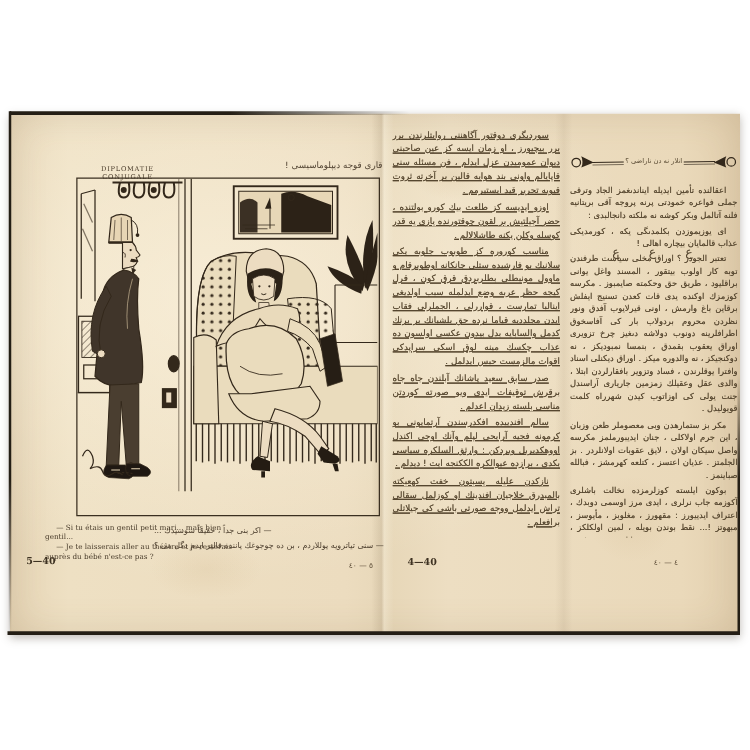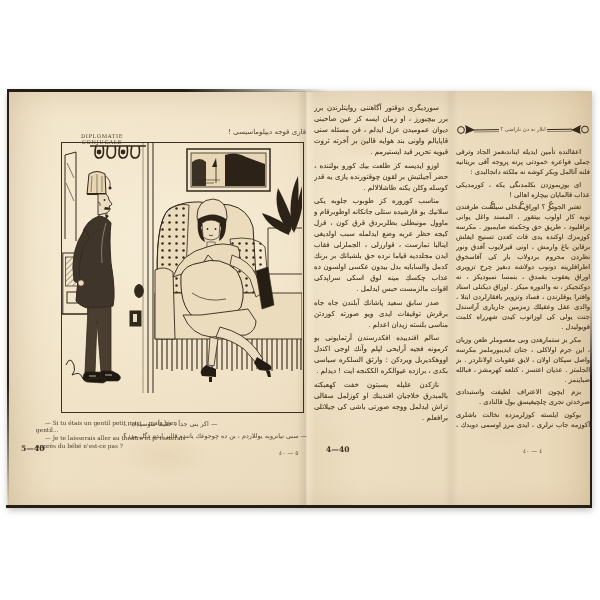--- a/index.html
+++ b/index.html
@@ -39,21 +39,21 @@
   .pgnum{position:absolute;font-family:"DejaVu Serif",serif;font-weight:bold;font-size:7.6px;color:#3e3222;}
   .pgnum.lp{left:21px;top:444px;}
   .pgnum.mp{left:326px;top:445px;}
   .pgnum-ar{position:absolute;font-size:6px;color:#5a4a35;direction:rtl;}
   .pgnum-ar.lp{left:279px;top:449px;}
   .pgnum-ar.rp{left:523px;top:447px;}
   
   .ota-col{position:absolute;direction:rtl;text-align:justify;color:#55462f;
       font-size:7px;line-height:11px;overflow:hidden;text-shadow:0 0 .4px rgba(107,90,64,.8);}
   .ota-col p{margin:0 0 2.5px 0;text-indent:9px;}
-  .col-mid{left:314px;top:103px;width:134px;height:341px;}
+  .col-mid{left:314px;top:103px;width:134px;height:341px;text-decoration:underline;}
   .col-right{left:456px;top:147px;width:134px;height:283px;font-size:6.7px;line-height:10px;}
   
   .rp-header{position:absolute;left:456px;top:121px;width:134px;height:17px;}
   .rp-marks{position:absolute;left:462px;top:158px;width:120px;text-align:center;
       font-size:10px;color:#55462f;word-spacing:20px;margin-top:39px;}
   svg .ink{stroke:#33281b;}
   svg text{font-family:"DejaVu Sans",sans-serif;}
 </style>
 </head>
 <body>
@@ -273,21 +273,20 @@
     </svg>
   </div>
 
   <div class="rp-marks">ع ع ع</div>
 
   <div class="ota-col col-right" lang="ar">
       <p>اعقالنده تأمين ايديله ايناندىغمز الجاد وترقى جملى فواعره خمودتى پرنه پروجه آقى بريتانيه فلنه آتالمل وبكر كوشه نه ملكته دانجالبدى :</p>
       <p>اى يوزيموزدن بكلمدىگى يكه ، كورمديكى عذاب قالمايان بيچاره اهالى !</p>
       <p>تعتبر الجودز ؟ اوراق مخلى سياست طرفندن توبه كار اولوب بيتقور ، المسند واغل يوانى براقليود ، طريق حق وحكمته صايمبوز . مكرسه كوزمزك اوكنده يدى قات كعدن تسنيج ايفلش برقاين باغ وارمش ، اونى قيرلايوب آفدق ونور نظردن محروم بردولاب بار كى آفاسخوق اطرافلرينه دونوب دولاشه دىغيز چرخ تزويرى اوراق يعقوب بقمدق ، بنمسا نمبوديكز ، نه دوكنجيكز ، نه والدوره ميكز . اوراق ديكنلى اسناد وافترا يوقلرندن ، فساد وتزوير بافقارلردن ابتلا ، والدى عقل وعقيلك زمزمين جاريارى آراسندل جنت يولى كى اوزاتوب كيدن شهرراه كلمت قويوليدل .</p>
       <p>مكر بز ستمارهدن وبى معصوملر طعن وزبان ، اين جرم اولاكلى ، جنان ايديبورملمز مكرسه واصل سيكان اولان ، لايق عقوبات اولانلردر . بز الجلمتز . عذيان اعتسز ، كتلعه كهرمشز ، فبالله صباينمز .</p>
-      <p>بزم ايچون الاعتراف لطيفت واستبدادى صرخدتن نجرى چلچيغيسق بول قالنادى .</p>
       <p>بوكون ايلسته كوزلرمزده نخالت باشلرى آكوزمه جاب نرلرى ، ايدى مرز اوسمى دوبدك ، اعتراف ايدييورز : مقهورز ، مغلوبز ، مأيوسز ، مبهوتز !... نقط بوندن بويله ، لمين اولكلكز ، خيردهن بتقه مقسمده مز ، جبائله خدمتدن غيرى يئسر بوقدر . هغسر بزم برغصمزده رآفلر كزى وبرك ، موقع الاختياره كلملم ، الحمزده لايق بزجا اولانلرى ارزو كر وجهله برر برر جزالاكديرر ، بزا اولاكلرى ارزو كر وجهله برر برر جزالاكديررد ،</p>
     </div>
 
   <div class="pgnum-ar rp">٤ — ٤٠</div>
 
   <div class="edge top"></div>
   <div class="edge left"></div>
   <div class="edge bottom"></div>
   <div class="edge right"></div>
 </div>

